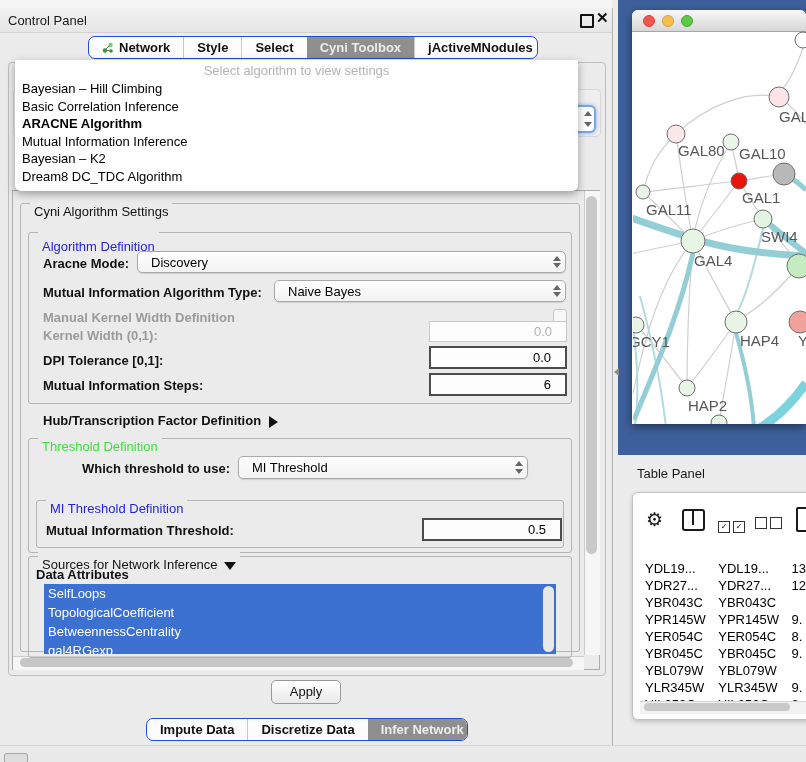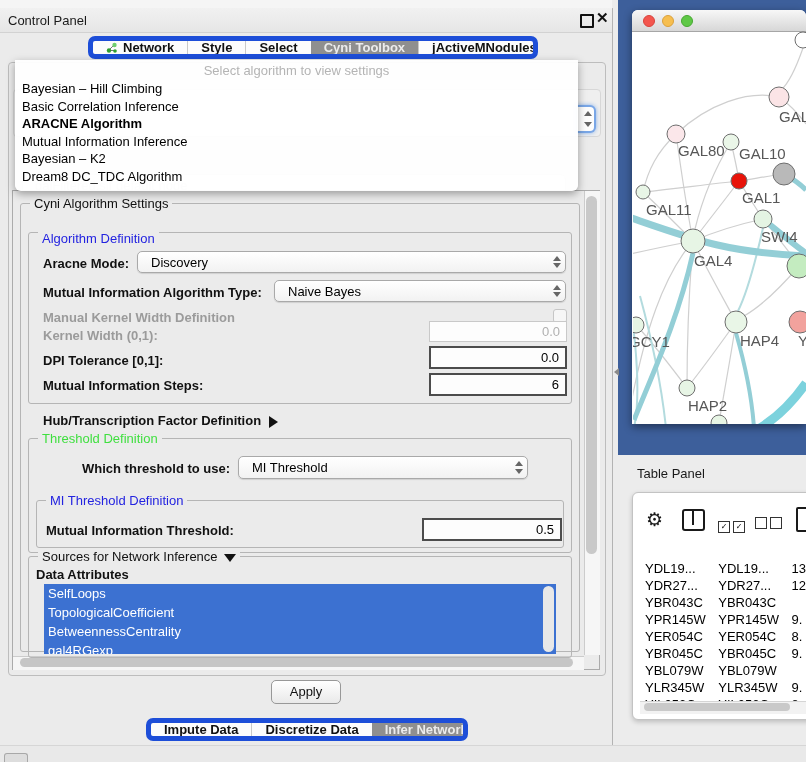--- a/index.html
+++ b/index.html
@@ -6,21 +6,21 @@
   body{font-family:"Liberation Sans",sans-serif;background:#ececec;}
   #screen{position:relative;width:806px;height:762px;overflow:hidden;background:#ececec;}
   .abs{position:absolute;}
   
   #cp{left:0;top:8px;width:612px;height:736px;background:#ebebeb;border-top:1px solid #bdbdbd;border-right:1px solid #b3b3b3;border-bottom:1px solid #aaa;}
   #cp-titlebar{left:0;top:8px;width:612px;height:24px;background:linear-gradient(#f1f1f1,#e6e6e6);border-bottom:1px solid #d2d2d2;}
   #cp-title{left:8px;top:13px;font-size:13px;color:#1a1a1a;}
   #cp-float{left:580px;top:14px;width:10px;height:10px;border:2px solid #111;border-radius:1px;}
   #cp-close{left:596px;top:9px;font-size:15px;font-weight:bold;color:#111;}
   
-  .tabstrip{display:flex;border:5px solid #1d4ed8;border-radius:7px;background:#fcfcfc;overflow:hidden;height:23px;box-sizing:border-box;}
+  .tabstrip{display:flex;border:1px solid #1d4ed8;border-radius:7px;background:#fcfcfc;overflow:hidden;height:23px;box-sizing:border-box;}
   .tab{display:flex;align-items:center;padding:0 13px;font-size:13px;font-weight:600;color:#111;white-space:nowrap;}
   .tab+.tab{border-left:1px solid #c9c9c9;}
   .tab.sel{background:#8f8f8f;color:#ececec;border-left:none;}
   .tab .net-icon{margin-right:5px;display:inline-block;width:12px;height:12px;}
   #cp-tabs{left:88px;top:36px;width:450px;}
   #cp-bottom-tabs{left:146px;top:718px;width:322px;}
   
   #cp-inner{left:8px;top:62px;width:596px;height:612px;border:1px solid #bdbdbd;border-radius:4px;background:#ebebeb;}
   .ghost-box{border:1px solid #d7d7d7;border-radius:4px;background:#efefef;}
   .ghost-text{font-size:13px;font-weight:700;color:#8a8a8a;opacity:.22;}
@@ -32,36 +32,36 @@
   .popup-item{font-size:13px;color:#000;padding-left:7px;height:17.5px;line-height:17.5px;white-space:nowrap;}
   .popup-item.bold{font-weight:700;}
   
   #scrollpane{left:12px;top:190px;width:588px;height:480px;border:1px solid #ababab;background:#ebebeb;box-sizing:border-box;}
   .vsb{left:584px;top:191px;width:15px;height:464px;background:#f6f6f6;border-left:1px solid #ccc;}
   .vsb-thumb{left:586px;top:196px;width:11px;height:358px;background:#c9c9c9;border-radius:6px;}
   .hsb{left:13px;top:656px;width:571px;height:13px;background:#f6f6f6;border-top:1px solid #ccc;}
   .hsb-thumb{left:20px;top:658px;width:553px;height:9px;background:#c6c6c6;border-radius:5px;}
   
   .group{border:1px solid #b5b5b5;border-radius:3px;}
-  .gtitle{position:absolute;top:-8px;left:9px;background:#ebebeb;padding:0 4px;font-size:13px;white-space:nowrap;}
+  .gtitle{position:absolute;top:-8px;left:9px;background:#ebebeb;padding:8px 4px;font-size:13px;white-space:nowrap;}
   #grp-settings{left:20px;top:203px;width:558px;height:447px;}
   #grp-algdef{left:28px;top:232px;width:542px;height:170px;}
   #grp-threshold{left:28px;top:438px;width:542px;height:113px;}
   #grp-mithr{left:36px;top:500px;width:526px;height:46px;}
   #grp-sources{left:28px;top:556px;width:542px;height:100px;}
   .blab{font-size:13px;font-weight:700;color:#111;white-space:nowrap;}
   .glab{font-size:13px;font-weight:700;color:#9b9b9b;white-space:nowrap;}
   
   .combo{background:linear-gradient(#ffffff,#f2f2f2);border:1px solid #a9a9a9;border-radius:5px;box-shadow:0 1px 1px rgba(0,0,0,.12);font-size:13px;color:#000;box-sizing:border-box;display:flex;align-items:center;}
   .combo .cv{flex:1;padding-left:13px;white-space:nowrap;overflow:hidden;}
   .spin{width:16px;height:100%;position:relative;}
   .spin::before,.spin::after{content:"";position:absolute;left:4px;border-left:4px solid transparent;border-right:4px solid transparent;}
   .spin::before{top:4px;border-bottom:5px solid #666;}
   .spin::after{bottom:4px;border-top:5px solid #666;}
-  .field{background:#fdfdfd;border:2px solid #4c4c4c;font-size:13px;color:#000;text-align:right;padding-right:6px;box-sizing:border-box;display:flex;align-items:center;justify-content:flex-end;}
+  .field{background:#fdfdfd;border:2px solid #4c4c4c;font-size:13px;color:#000;text-align:right;padding-right:14px;box-sizing:border-box;display:flex;align-items:center;justify-content:flex-end;}
   .field.dis{border:1px solid #c9c9c9;color:#b0b0b0;}
   .checkbox{width:14px;height:14px;border:1px solid #c6c6c6;border-radius:3px;background:#f6f6f6;box-sizing:border-box;}
   .tri-right{display:inline-block;width:0;height:0;border-top:6px solid transparent;border-bottom:6px solid transparent;border-left:9px solid #111;margin-left:8px;vertical-align:middle;}
   .tri-down{display:inline-block;width:0;height:0;border-left:6px solid transparent;border-right:6px solid transparent;border-top:8px solid #111;margin-left:6px;vertical-align:middle;}
   
   #attr-list{left:44px;top:584px;width:512px;height:70px;background:#fff;overflow:hidden;}
   .attr-item{height:19px;line-height:19px;font-size:13px;color:#fff;padding-left:4px;}
   #attr-vsb{left:543px;top:586px;width:11px;height:66px;background:#e8e8e8;border-radius:6px;}
   
   #apply-btn{left:271px;top:680px;width:68px;height:22px;background:linear-gradient(#ffffff,#e9e9e9);border:1px solid #989898;border-radius:5px;font-size:13px;color:#111;text-align:center;line-height:21px;}

